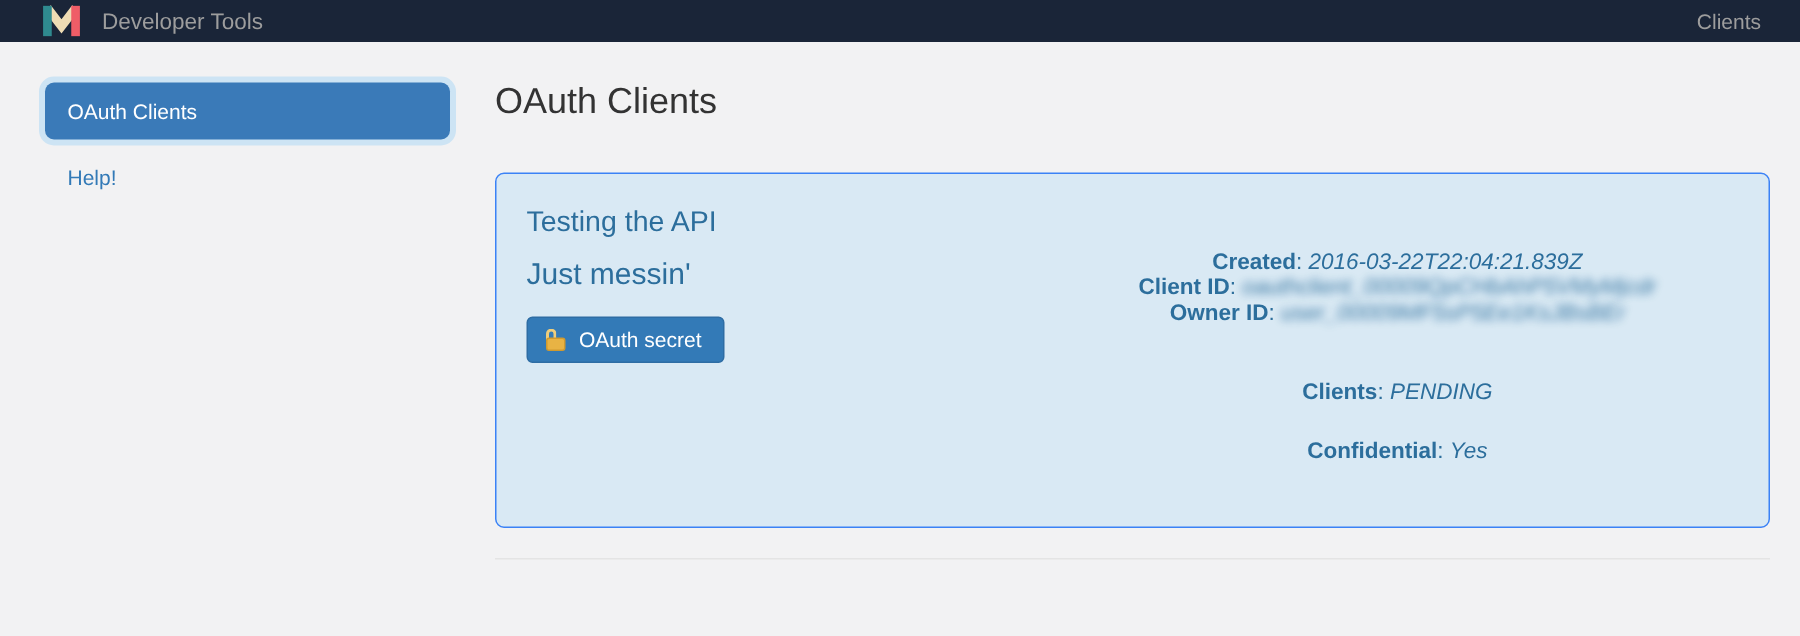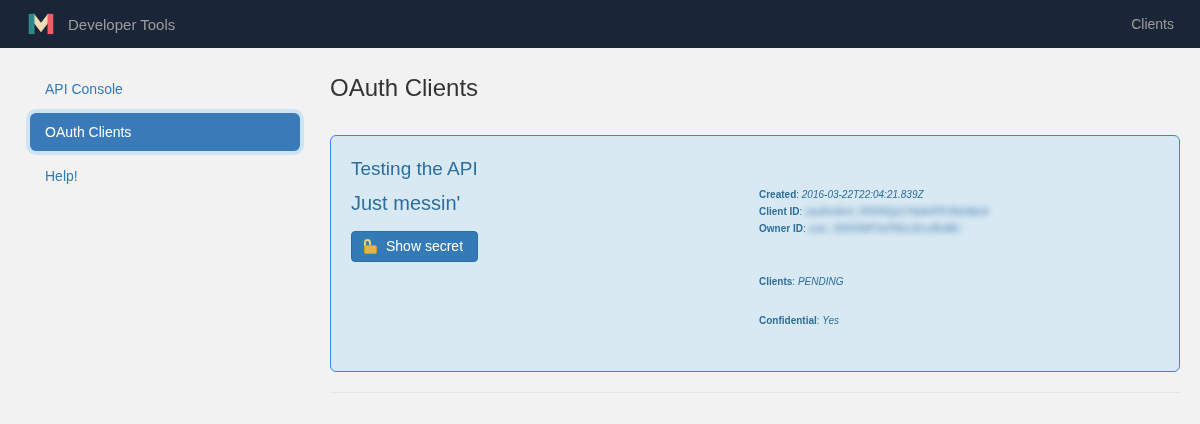--- a/index.html
+++ b/index.html
@@ -7,21 +7,21 @@
   body {
     width: 1200px; height: 424px;
     background: #f2f2f3;
     font-family: "Liberation Sans", sans-serif;
     color: #333;
     overflow: hidden;
   }
 
   
   .navbar {
-    height: 48px;
+    height: 28px;
     background: #1a2538;
     display: flex;
     align-items: center;
     justify-content: space-between;
     padding: 0 26px 0 28px;
   }
   .nav-left { display: flex; align-items: center; gap: 14px; }
   .brand { display: block; text-decoration: none; cursor: pointer; line-height: 0; }
   .nav-title { color: #9d9d9d; font-size: 15px; }
   .logout { color: #9d9d9d; font-size: 14px; text-decoration: none; cursor: pointer; }
@@ -77,21 +77,21 @@
     width: 7px; height: 8px;
     border: 2px solid #eecd7c; border-bottom: none;
     border-radius: 6px 6px 0 0;
   }
   .lock .lockbody {
     position: absolute; bottom: 0; left: 0;
     width: 13px; height: 9px;
     background: #e8b344; border: 1px solid #d09a2f; border-radius: 2px;
   }
 
-  .card-right { font-size: 10px; padding-top: 28px; }
+  .card-right { font-size: 15px; padding-top: 28px; text-align: center; }
   .detail-block { margin: 0 0 36px; }
   .detail-block.status { margin: 0 0 22px; }
   .detail-block.last { margin: 0; }
   .detail-line { line-height: 17px; }
   .dl { font-weight: bold; }
   .dl::after { content: ": "; font-weight: 400; }
   .dv { font-style: italic; }
   .blurred { filter: blur(3px); opacity: .9; }
 
   .content hr { margin: 20px 0 0; border: 0; border-top: 1px solid #e4e4e4; }
@@ -109,38 +109,37 @@
       </svg>
     </a>
     <span class="nav-title">Developer Tools</span>
   </div>
   <a class="logout">Clients</a>
 </nav>
 
 <div class="page">
 
   <aside class="sidebar">
-    <a class="side-item">API Console</a>
     <a class="side-item active">OAuth Clients</a>
     <a class="side-item">Help!</a>
   </aside>
 
   <main class="content">
     <h2>OAuth Clients</h2>
 
     <section class="client-card">
       <div class="card-left">
         <h3>Testing the API</h3>
         <p class="client-desc">Just messin'</p>
         <button class="btn-secret">
           <span class="lock">
             <span class="shackle"></span>
               <span class="lockbody"></span>
           </span>
-          <span>Show secret</span>
+          <span>OAuth secret</span>
         </button>
       </div>
 
       <div class="card-right">
         <div class="detail-block">
           <div class="detail-line">
             <span class="dl">Created</span><span class="dv">2016-03-22T22:04:21.839Z</span>
           </div>
           <div class="detail-line">
             <span class="dl">Client ID</span><span class="dv blurred">oauthclient_00009QpCHbAhP5VMyMjcdr</span>

